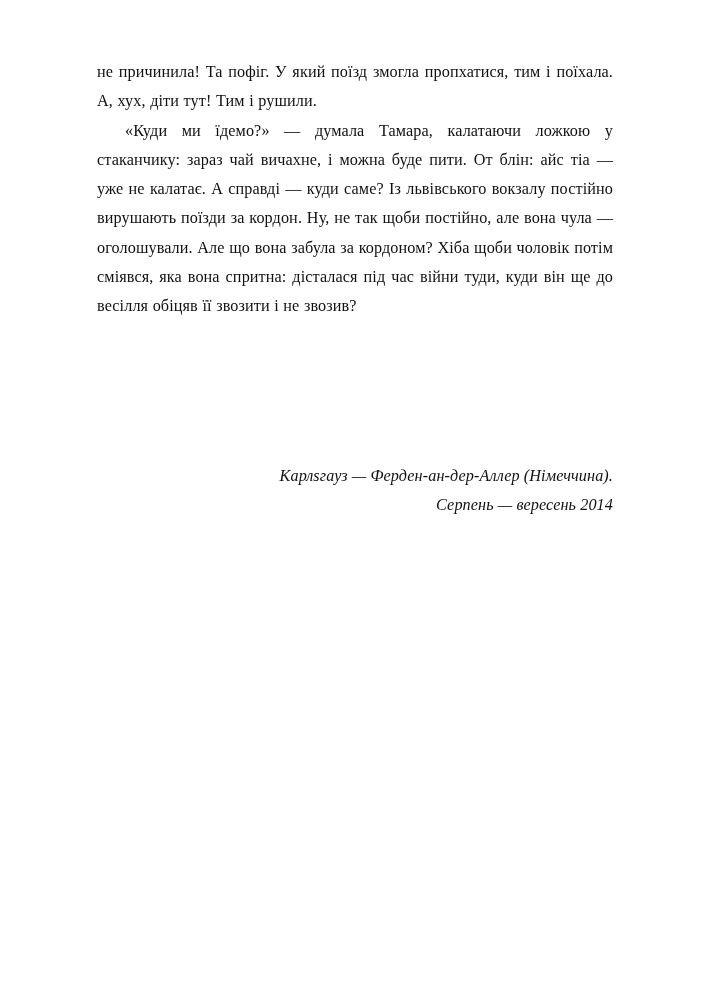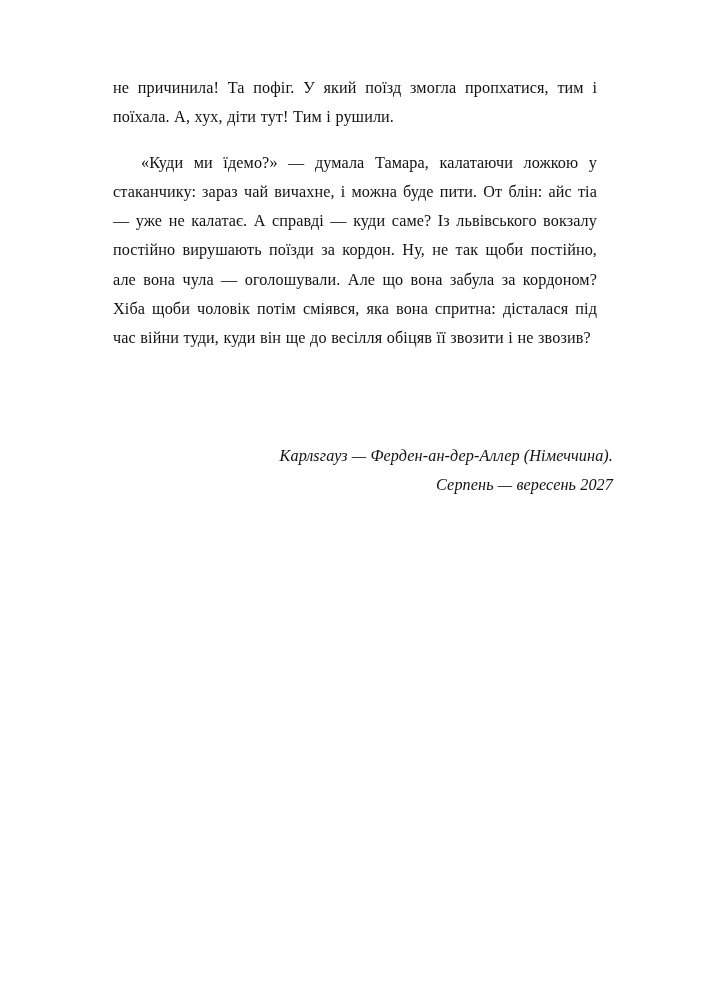--- a/index.html
+++ b/index.html
@@ -16,35 +16,35 @@
     font-family: "Liberation Serif", "DejaVu Serif", serif;
     color: #111111;
   }
   .text-block {
     position: absolute;
     left: 97px;
     top: 58px;
     width: 516px;
   }
   p.para {
-    margin: 16px;
+    margin: 0;
     font-size: 16.2px;
     line-height: 29.3px;
     text-align: justify;
     text-justify: inter-word;
     letter-spacing: 0.1px;
     word-spacing: 0.4px;
   }
   p.para.indent {
     text-indent: 28px;
   }
   .colophon {
     position: absolute;
     left: 97px;
-    top: 442px;
+    top: 462px;
     width: 516px;
     font-style: italic;
     font-size: 16.2px;
     line-height: 29.3px;
     text-align: right;
     letter-spacing: 0.1px;
   }
   .colophon div {
     white-space: nowrap;
   }
@@ -58,16 +58,16 @@
 
 <div class="page">
 
   <div class="text-block">
     <p class="para">не причинила! Та пофіг. У який поїзд змогла пропхатися, тим і поїхала. А, хух, діти тут! Тим і рушили.</p>
     <p class="para indent">«Куди ми їдемо?» — думала Тамара, калатаючи ложкою у стаканчику: зараз чай вичахне, і можна буде пити. От блін: айс тіа — уже не калатає. А справді — куди саме? Із львівського вокзалу постійно вирушають поїзди за кордон. Ну, не так щоби постійно, але вона чула — оголошували. Але що вона забула за кордоном? Хіба щоби чоловік потім сміявся, яка вона спритна: дісталася під час війни туди, куди він ще до весілля обіцяв її звозити і не звозив?</p>
   </div>
 
   <div class="colophon">
     <div>Карлsгауз — Ферден-ан-дер-Аллер (Німеччина).</div>
-    <div>Серпень — вересень 2027</div>
+    <div>Серпень — вересень 2014</div>
   </div>
 
 </div>
 
 </body></html>

